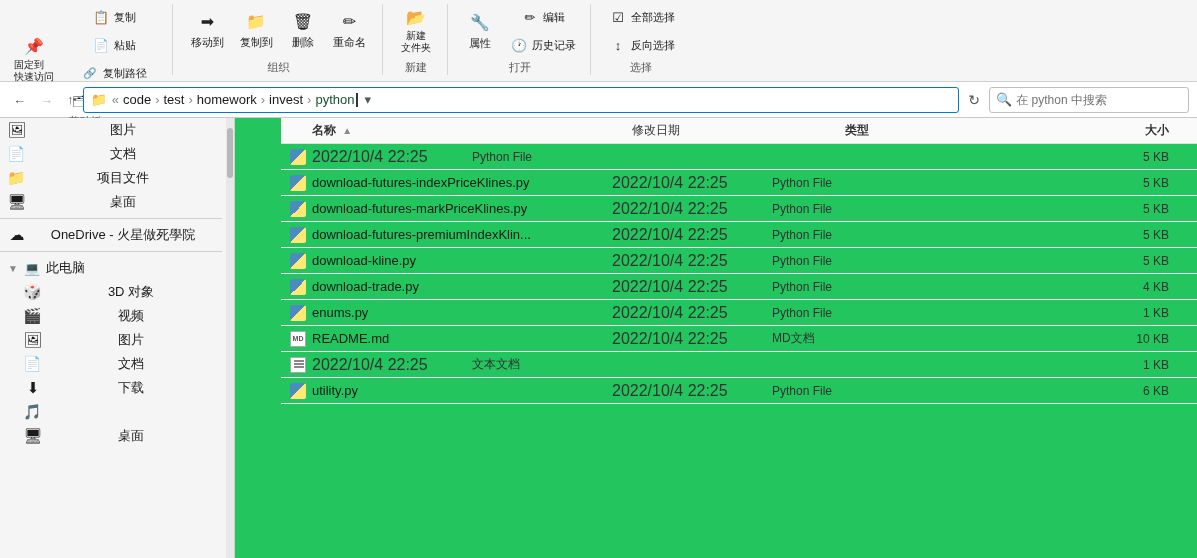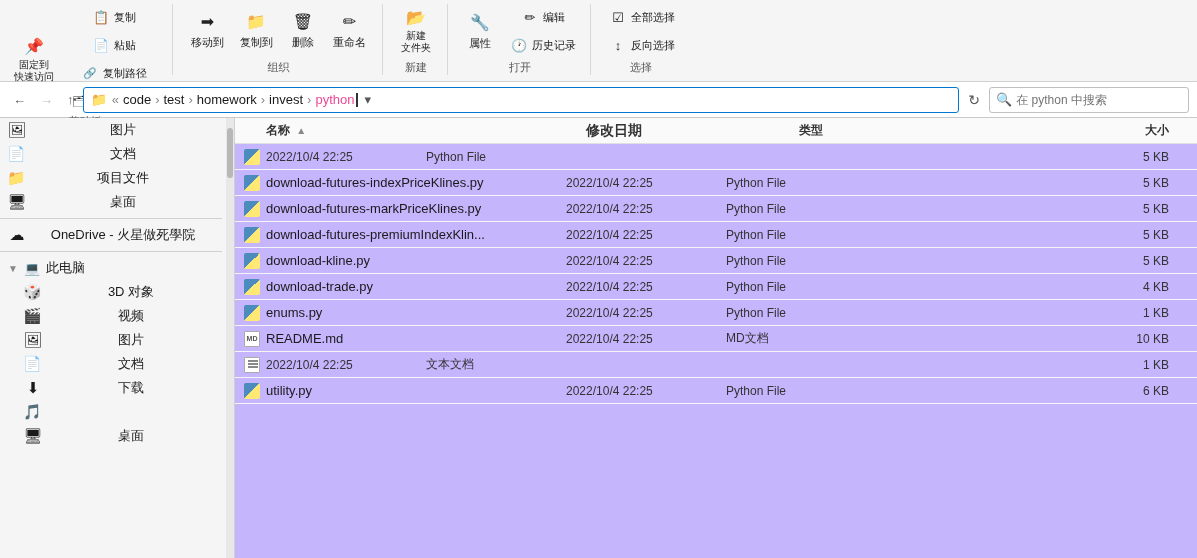--- a/index.html
+++ b/index.html
@@ -104,21 +104,21 @@
       border: 1px solid #0078d4;
       border-radius: 3px;
       padding: 2px 8px;
       height: 26px;
       font-size: 13px;
       gap: 2px;
       color: #1a1a1a;
     }
     .path-separator { color: #888; margin: 0 2px; }
     .path-segment { color: #1a1a1a; }
-    .path-segment.active { color: #ec4899; }
+    .path-segment.active { color: #14532d; }
     .path-dropdown { margin-left: 4px; color: #555; cursor: pointer; }
     .refresh-btn {
       background: none;
       border: none;
       cursor: pointer;
       padding: 2px 5px;
       border-radius: 3px;
       font-size: 14px;
       color: #555;
     }
@@ -199,41 +199,42 @@
       padding: 3px 8px;
       gap: 6px;
       font-size: 13px;
       color: #1a1a1a;
       cursor: pointer;
     }
 
     
     .file-list {
       flex: 1;
-      background: #c4b5fd;
+      background: #22c55e;
       overflow-y: auto;
+      padding-left: 46px;
     }
     .file-list-header {
       display: flex;
       align-items: center;
       padding: 0 8px;
       height: 26px;
       border-bottom: 1px solid #e0e0e0;
       background: #fafafa;
       position: sticky;
       top: 0;
       z-index: 1;
     }
     .col-sort-arrow {
       font-size: 10px;
       color: #888;
       margin-left: 3px;
     }
     .col-name { width: 320px; font-size: 12px; color: #333; font-weight: 600; cursor: pointer; }
-    .col-date { width: 160px; font-size: 14px; color: #333; font-weight: 700; cursor: pointer; }
+    .col-date { width: 160px; font-size: 12px; color: #333; font-weight: 400; cursor: pointer; }
     .col-type { width: 130px; font-size: 12px; color: #333; font-weight: 600; cursor: pointer; text-align: center; }
     .col-size { flex: 1; font-size: 12px; color: #333; font-weight: 600; cursor: pointer; text-align: right; padding-right: 20px; }
 
     .file-row {
       display: flex;
       align-items: center;
       padding: 0 8px;
       height: 26px;
       cursor: pointer;
       border-bottom: 1px solid #f5f5f5;
@@ -241,21 +242,21 @@
     .file-icon {
       width: 18px;
       height: 18px;
       display: flex;
       align-items: center;
       justify-content: center;
       margin-right: 5px;
       flex-shrink: 0;
     }
     .file-name { width: 300px; font-size: 13px; color: #1a1a1a; white-space: nowrap; overflow: hidden; text-overflow: ellipsis; }
-    .file-date { width: 160px; font-size: 12px; color: #333; }
+    .file-date { width: 160px; font-size: 16px; color: #333; }
     .file-type { width: 130px; font-size: 12px; color: #333; }
     .file-size { flex: 1; font-size: 12px; color: #333; text-align: right; padding-right: 20px; }
 
     
     .py-icon {
       width: 16px;
       height: 16px;
       background: linear-gradient(135deg, #4b8bbe 50%, #ffe873 50%);
       border-radius: 2px;
       flex-shrink: 0;
@@ -306,21 +307,21 @@
   </style>
 </head>
 <body>
 
 <div class="toolbar">
 
   <div class="toolbar-group">
     <div class="toolbar-row">
       <div class="tb-btn tb-btn-large">
         <div class="icon-box">📌</div>
-        <span style="font-size:10px;text-align:center;line-height:1.2">固定到<br>快速访问</span>
+        <span style="font-size:10px;text-align:left;line-height:1.2">固定到<br>快速访问</span>
       </div>
       <div style="display:flex;flex-direction:column;gap:2px">
         <div class="tb-btn tb-btn-small">
           <div class="icon-box" style="font-size:13px">📋</div>
           <span>复制</span>
         </div>
         <div class="tb-btn tb-btn-small">
           <div class="icon-box" style="font-size:13px">📄</div>
           <span>粘贴</span>
         </div>

